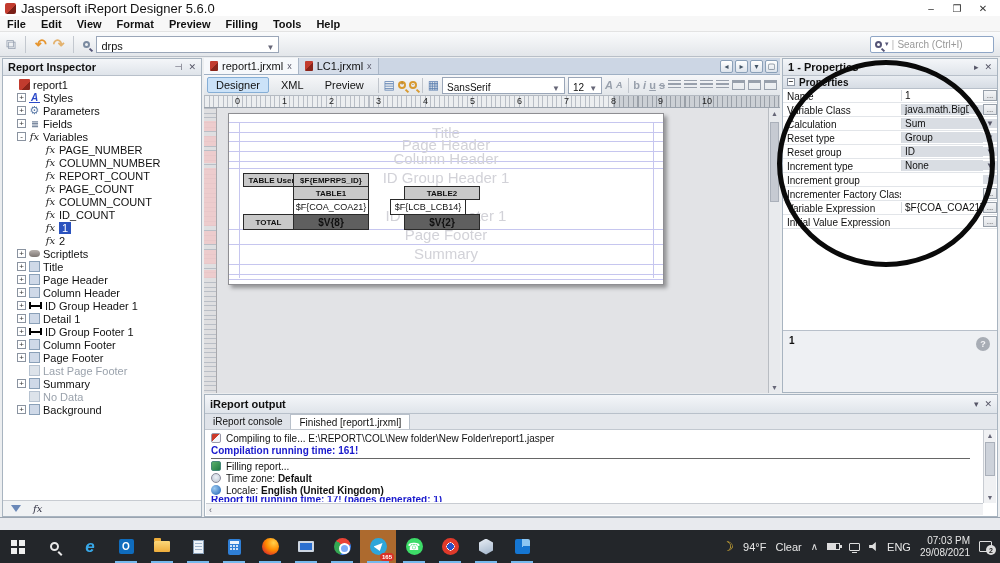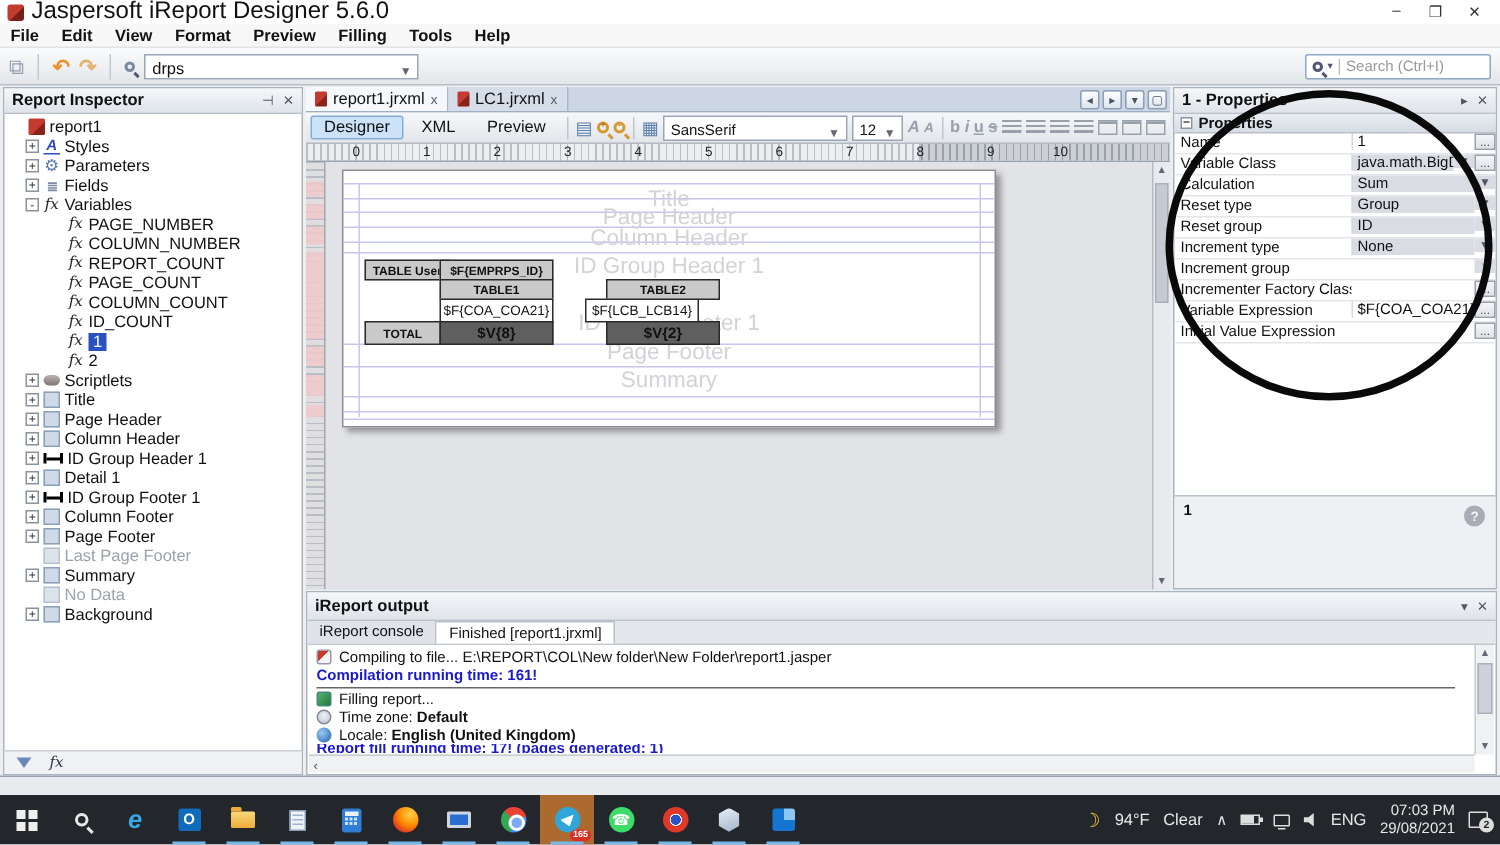--- a/index.html
+++ b/index.html
@@ -1,20 +1,20 @@
 <!DOCTYPE html>
 <html><head>
 <meta charset="utf-8">
 <style>
 *{margin:0;padding:0;box-sizing:border-box}
 body{width:1000px;height:563px;position:relative;overflow:hidden;font-family:"Liberation Sans",sans-serif;font-size:11px;color:#111;background:#eceef0}
 
 #titlebar{position:absolute;left:0;top:0;width:1000px;height:16px;background:#fff;display:flex;align-items:center;padding:0 5px;gap:5px}
 .appicon{width:11px;height:11px;background:linear-gradient(135deg,#c23b2e 55%,#7a1f17 55%);border-radius:2px}
-#titlebar .ttl{font-size:16px}
+#titlebar .ttl{font-size:13px}
 .wctl{margin-left:auto;display:flex;gap:2px}
 .wctl span{width:24px;text-align:center;font-size:10px;color:#333;cursor:default}
 
 #menubar{position:absolute;left:0;top:16px;width:1000px;height:16px;background:#f7f7f7;border-bottom:1px solid #e3e3e3;display:flex;align-items:center;gap:15px;padding:0 7px;font-weight:bold;font-size:11px}
 
 #toolbar{position:absolute;left:0;top:32px;width:1000px;height:25px;background:linear-gradient(#fafbfc,#e3e6ea);border-bottom:1px solid #b9bfc7;display:flex;align-items:center;padding:0 6px;gap:6px}
 .tsep{width:1px;height:17px;background:#c3c8cf;margin:0 3px}
 .gly{font-size:14px;line-height:14px}
 .combo{height:17px;border:1px solid #9aa6b8;background:#fff;display:flex;align-items:flex-end;padding:0 4px;gap:4px}
 .combo .chev{margin-left:auto;color:#667;font-size:8px}
@@ -88,21 +88,21 @@
 .cell{position:absolute;border:1px solid #2a2a2a;display:flex;align-items:center;justify-content:center;z-index:2;background:#fff;font-size:9px;white-space:nowrap;overflow:hidden}
 .cell.hdr{background:#c9c9c9;font-weight:bold;font-size:8px}
 .cell.dark{background:#5f5f5f;font-weight:bold;font-size:10px;color:#101010}
 #cscroll{position:absolute;right:0;top:0;bottom:0;width:12px;background:#e8eaed;border-left:1px solid #b8bcc2}
 #cscroll .thumb{position:absolute;left:1px;right:1px;top:14px;height:80px;background:#c6cad2;border:1px solid #aab0ba}
 #cscroll .ar{position:absolute;left:0;width:11px;text-align:center;font-size:7px;color:#667}
 
 #props{left:782px;top:58px;width:216px;height:335px}
 .groupbar{height:13px;background:linear-gradient(#e9edf2,#d6dce4);border-bottom:1px solid #b8c0ca;display:flex;align-items:center;gap:4px;padding:0 4px;font-weight:bold;font-size:10px}
 .minus{width:8px;height:8px;border:1px solid #8a93a0;background:#fff;font-size:8px;line-height:6px;text-align:center;color:#333}
-.prow{display:flex;align-items:flex-start;height:14px;border-bottom:1px solid #e2e5e9;font-size:10px}
+.prow{display:flex;align-items:center;height:14px;border-bottom:1px solid #e2e5e9;font-size:10px}
 .plabel{width:118px;padding:1px 0 0 4px;white-space:nowrap;overflow:hidden}
 .pval{flex:1;border-left:1px solid #d4d8dd;display:flex;align-items:center;padding:0 3px;white-space:nowrap;overflow:hidden}
 .pval.gray{background:#d9dde3}
 .cchev{width:14px;display:flex;align-items:center;justify-content:center;color:#556;font-size:8px;background:inherit}
 .cdots{width:14px;border:1px solid #98a0aa;background:linear-gradient(#f4f5f7,#dfe2e6);display:flex;align-items:center;justify-content:center;font-size:8px;color:#444}
 #pfooter{position:absolute;left:0;right:0;bottom:0;height:62px;background:#eef0f3;border-top:1px solid #b8c0ca;padding:4px 6px;font-size:10px;font-weight:bold}
 #helpdot{position:absolute;right:7px;top:6px;width:14px;height:14px;border-radius:50%;background:#a8adb5;color:#f4f4f6;font-size:9px;font-weight:bold;display:flex;align-items:center;justify-content:center}
 
 #annot{position:absolute;left:777px;top:60px;width:218px;height:207px;border:5px solid #0a0a0a;border-radius:50%;z-index:50;pointer-events:none}
 

